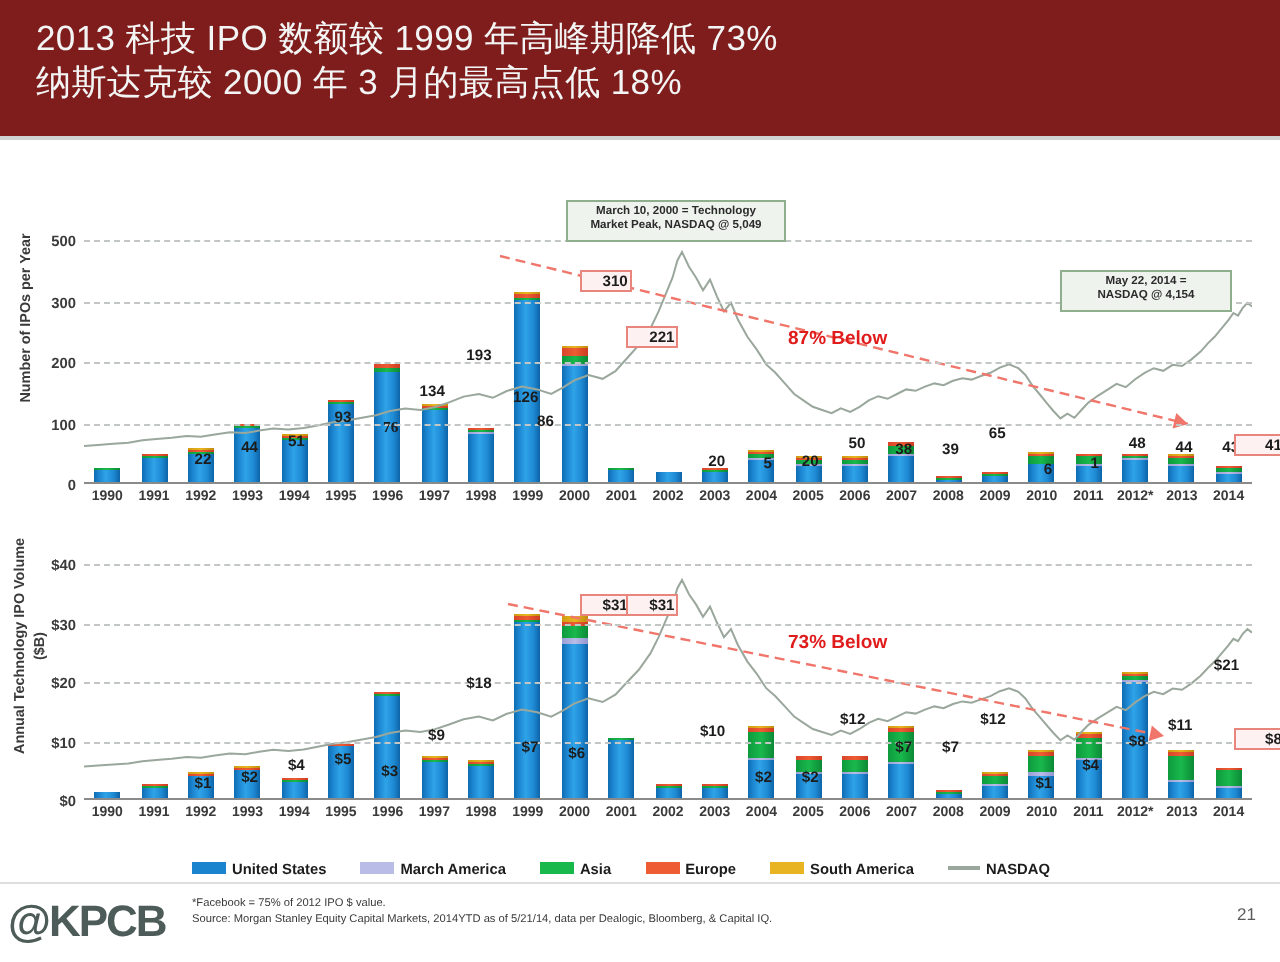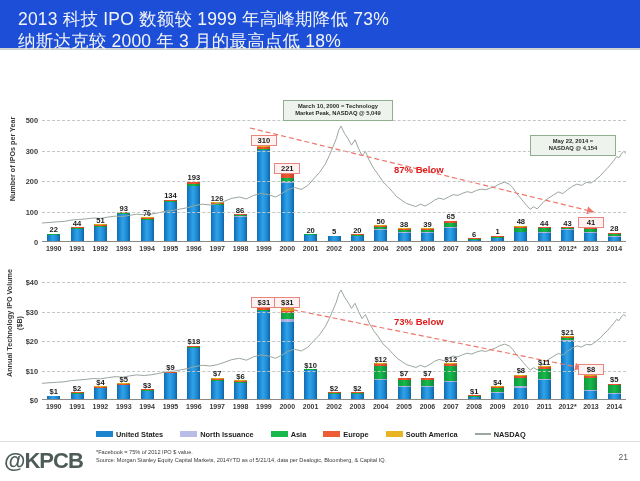--- a/index.html
+++ b/index.html
@@ -10,22 +10,22 @@
     overflow: hidden;
   }
   #slide {
     position: relative;
     width: 640px; height: 481px;
     background: #ffffff;
   }
   
   #header {
     position: absolute; left: 0; top: 0;
-    width: 640px; height: 50px;
-    background: #1d4ed8;
+    width: 640px; height: 70px;
+    background: #7f1d1d;
     border-bottom: 2px solid #cfd4d2;
   }
   #header .htitle {
     position: absolute;
     left: 18px; top: 8px;
     color: #f3f5f4;
     font-size: 17.5px;
     line-height: 22px;
     font-weight: 400;
     white-space: pre-line;
@@ -95,25 +95,26 @@
     background: linear-gradient(to right,
       #0e6cb0 0%, #1b84cf 18%, #2fa3e8 45%, #1e8ad4 75%, #0d63a6 100%);
   }
   .seg.na { background: linear-gradient(to right,#9a9ed6 0%,#b9bce6 50%,#9296cf 100%); }
   .seg.asia { background: linear-gradient(to right,#0d9a3d 0%,#19b84c 50%,#0c8a36 100%); }
   .seg.eu { background: linear-gradient(to right,#d8452a 0%,#ee5c33 50%,#cc3d22 100%); }
   .seg.sa { background: linear-gradient(to right,#d09a10 0%,#e8b421 50%,#c08c0c 100%); }
 
   .barlabel {
     position: absolute;
-    text-align: center;
+    text-align: right;
     font-size: 7.6px;
     font-weight: bold;
     color: #1c1c1c;
     white-space: nowrap;
+    margin-left: 39px;
   }
   .barlabel.boxed {
     border: 1px solid #e8867d;
     background: #fdf2f1;
     padding: 0px 1px;
   }
   .xtick {
     position: absolute;
     text-align: center;
     font-size: 7px;
@@ -395,21 +396,21 @@
       </div>
     <div id="labels-top">
         <div class="barlabel" style="left: 40.68px; width: 26px; top: 127.29px;">22</div>
         <div class="barlabel" style="left: 64.04px; width: 26px; top: 120.58px;">44</div>
         <div class="barlabel" style="left: 87.4px; width: 26px; top: 118.445px;">51</div>
         <div class="barlabel" style="left: 110.76px; width: 26px; top: 105.635px;">93</div>
         <div class="barlabel" style="left: 134.12px; width: 26px; top: 110.82px; font-family: Liberation Serif, serif;">76</div>
         <div class="barlabel" style="left: 157.48px; width: 26px; top: 93.13px;">134</div>
         <div class="barlabel" style="left: 180.84px; width: 26px; top: 75.135px;">193</div>
         <div class="barlabel" style="left: 204.2px; width: 26px; top: 95.57px;">126</div>
-        <div class="barlabel" style="left: 227px; width: 26px; top: 107.77px;">86</div>
+        <div class="barlabel" style="left: 212px; width: 26px; top: 107.77px;">86</div>
         <div class="barlabel boxed" style="left: 250.92px; width: 26px; top: 37.45px;">310</div>
         <div class="barlabel boxed" style="left: 274.28px; width: 26px; top: 64.595px;">221</div>
         <div class="barlabel" style="left: 297.64px; width: 26px; top: 127.9px;">20</div>
         <div class="barlabel" style="left: 321px; width: 26px; top: 129.12px;">5</div>
         <div class="barlabel" style="left: 344.36px; width: 26px; top: 128.205px;">20</div>
         <div class="barlabel" style="left: 367.72px; width: 26px; top: 118.75px;">50</div>
         <div class="barlabel" style="left: 391.08px; width: 26px; top: 122.41px;">38</div>
         <div class="barlabel" style="left: 414.44px; width: 26px; top: 122.105px;">39</div>
         <div class="barlabel" style="left: 437.8px; width: 26px; top: 114.175px;">65</div>
         <div class="barlabel" style="left: 461.16px; width: 26px; top: 132.17px;">6</div>
@@ -659,21 +660,21 @@
     <div class="pctlabel" id="pct-bottom" style="left:394px; top:46px;">73% Below</div>
   </div>
 
   <div id="legend">
       <div class="legend-item">
         <div class="legend-swatch" style="background: rgb(27, 132, 207);"></div>
         <span class="legend-text">United States</span>
       </div>
       <div class="legend-item">
         <div class="legend-swatch" style="background: rgb(185, 188, 230);"></div>
-        <span class="legend-text">North Issuance</span>
+        <span class="legend-text">March America</span>
       </div>
       <div class="legend-item">
         <div class="legend-swatch" style="background: rgb(25, 184, 76);"></div>
         <span class="legend-text">Asia</span>
       </div>
       <div class="legend-item">
         <div class="legend-swatch" style="background: rgb(238, 92, 51);"></div>
         <span class="legend-text">Europe</span>
       </div>
       <div class="legend-item">

